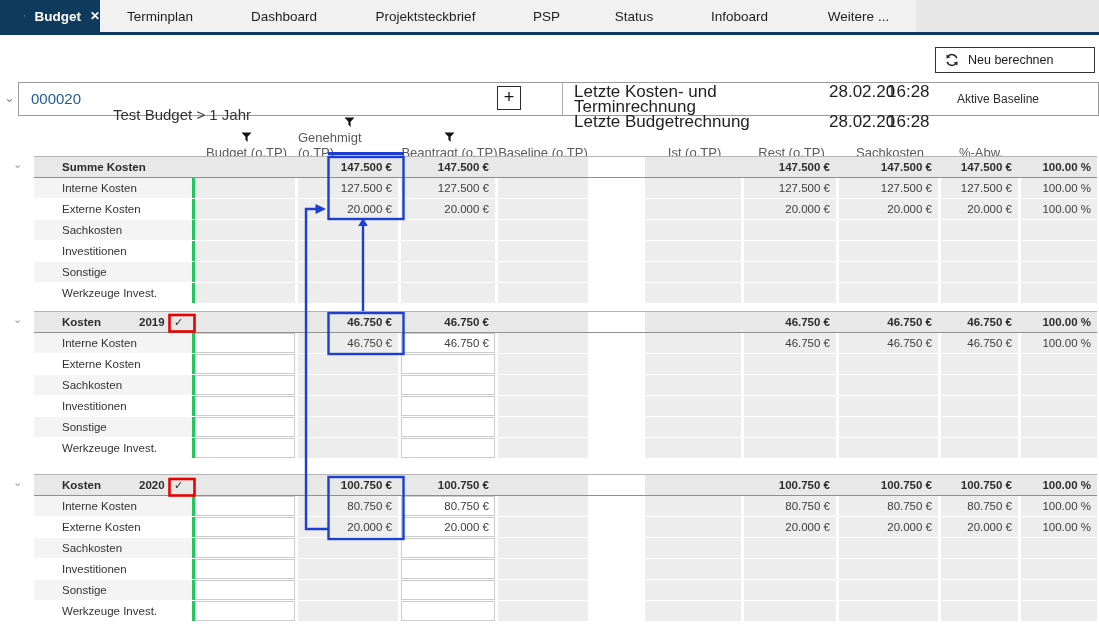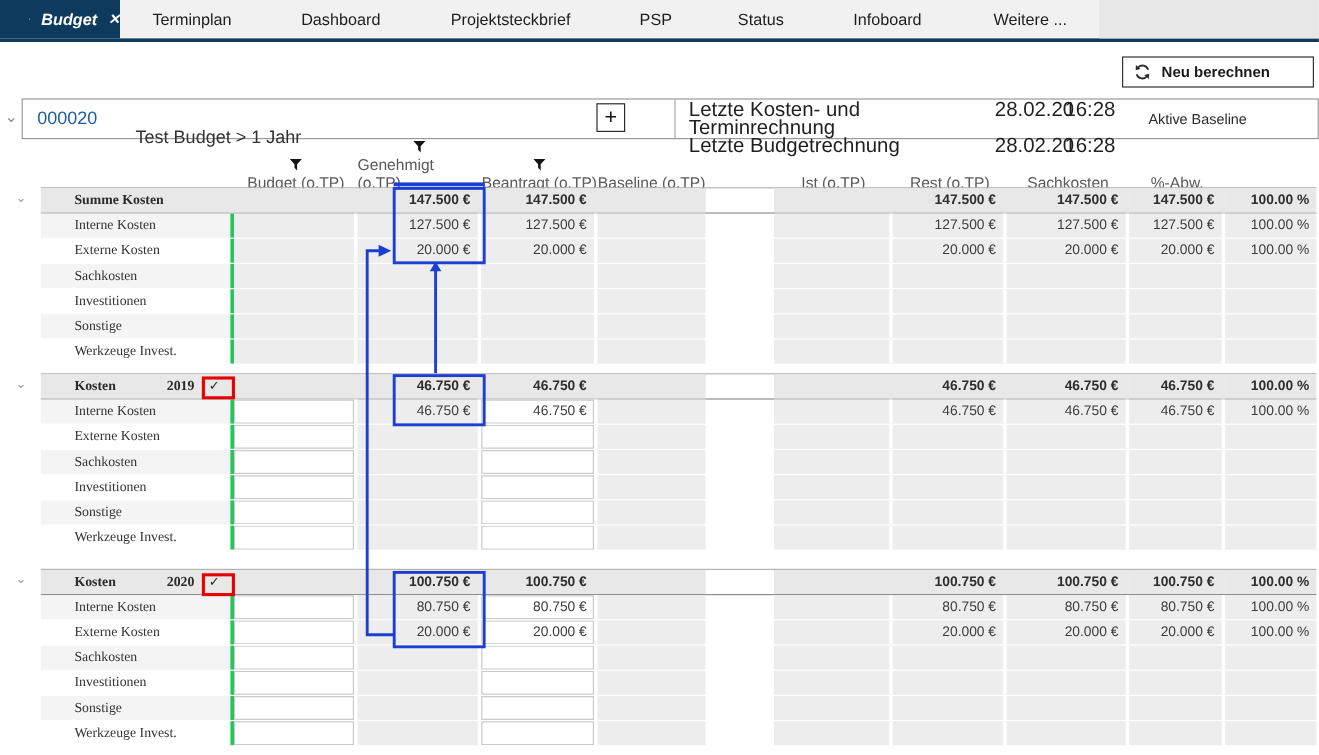--- a/index.html
+++ b/index.html
@@ -2,32 +2,32 @@
 <html><head>
 <meta charset="utf-8">
 <style>
   html,body{margin:0;padding:0;}
   body{width:1099px;height:629px;overflow:hidden;background:#fff;
        font-family:"Liberation Sans", sans-serif;color:#333;position:relative;}
 
   
   .navbar{height:32px;background:#f1f1f1;border-bottom:3px solid #0e3a5d;display:flex;position:relative;}
   .navbar .darkzone{position:absolute;right:0;top:0;width:183px;height:32px;background:#e7e7e7;}
-  .active-tab{width:100px;height:32px;background:#0e3a5d;color:#fff;display:flex;align-items:center;gap:9px;padding-left:24px;box-sizing:border-box;font-size:13.5px;font-weight:bold;flex:none;z-index:2;font-style:italic;}
+  .active-tab{width:100px;height:32px;background:#0e3a5d;color:#fff;display:flex;align-items:center;gap:9px;padding-left:24px;box-sizing:border-box;font-size:13.5px;font-weight:bold;flex:none;z-index:2;}
   .active-tab .close{font-size:12px;font-weight:bold;cursor:pointer;}
   .tabs{display:flex;z-index:2;text-align:center;}
   .tab{height:32px;display:flex;align-items:center;justify-content:center;font-size:13.5px;color:#1d1d1d;cursor:pointer;}
   .tabs .tab:nth-child(1){width:120px}.tabs .tab:nth-child(2){width:128px}
   .tabs .tab:nth-child(3){width:155px}.tabs .tab:nth-child(4){width:87px}
   .tabs .tab:nth-child(5){width:88px}.tabs .tab:nth-child(6){width:123px}
   .tabs .tab:nth-child(7){width:115px}
 
   
   .toolbar{height:47px;position:relative;}
-  .recalc{position:absolute;top:12px;right:4px;width:160px;height:26px;background:#fff;border:1px solid #333;display:flex;align-items:center;gap:8px;padding-left:8px;box-sizing:border-box;font-size:12.5px;color:#1a1a1a;cursor:pointer;font-weight:bold;}
+  .recalc{position:absolute;top:12px;right:4px;width:160px;height:26px;background:#fff;border:1px solid #333;display:flex;align-items:center;gap:8px;padding-left:8px;box-sizing:border-box;font-size:12.5px;color:#1a1a1a;cursor:pointer;}
 
   
   .projrow{height:34px;position:relative;}
   .proj-chev{position:absolute;left:4px;top:8px;color:#8a8a8a;font-size:13px;cursor:pointer;}
   .projbox{position:absolute;left:18px;top:0;width:1079px;height:32px;border:1px solid #9a9a9a;box-sizing:content-box;background:#fff;}
   .projbox .num{position:absolute;left:12px;top:0;height:32px;line-height:32px;font-size:15px;color:#1e5b9e;}
   .projbox .title{position:absolute;left:94px;top:16px;height:32px;line-height:32px;font-size:15px;color:#333;}
   .projbox .plus{position:absolute;left:478px;top:3px;width:24px;height:24px;border:1.5px solid #2b2b2b;box-sizing:border-box;text-align:center;line-height:21px;font-size:18px;color:#111;cursor:pointer;background:#fff;}
   .projbox .divider{position:absolute;left:543px;top:0;height:32px;border-left:1px solid #aaa;}
   .infogrid{position:absolute;left:555px;top:1px;display:grid;grid-template-columns:255px 58px 50px;font-size:17px;line-height:15px;color:#1f1f1f;}
@@ -50,21 +50,21 @@
   .sub .body{height:20px;}
   .sub{margin-bottom:1px;}
   .group .body{height:20px;border-top:1px solid #b4b4b4;border-bottom:1px solid #8f8f8f;}
   .cell{height:20px;line-height:20px;font-size:11.5px;color:#3c3c3c;text-align:right;padding-right:6px;box-sizing:border-box;border-right:3px solid #fff;position:relative;}
   .cell.sp,.c-baseline,.c-pabw{border-right:none;}
   .cell.ro{background:#ededed;}
   .cell.ed{background:#fff;box-shadow:inset 0 0 0 1px #cbcbcb;cursor:text;}
   .cell.grp{background:#e8e8e8;border-right-color:#e8e8e8;font-weight:bold;color:#2e2e2e;}
   .cell.grp.c-baseline{border-right:none;}
   .cell.sp{background:transparent;}
-  .c-label{text-align:left;padding:0;border-right:3px solid #22c55e;font-family:Liberation Serif, serif;}
+  .c-label{text-align:left;padding:0;border-right:3px solid #22c55e;}
   .group .c-label{background:#e8e8e8;border-right-color:#e8e8e8;}
   .sub .c-label{background:#fff;}
   .sub.stripe .c-label{background:#f4f4f4;}
   .c-label .nm{position:absolute;left:28px;top:0;line-height:20px;font-size:11.5px;color:#333;}
   .group .c-label .nm{font-weight:bold;color:#2b2b2b;}
   .c-label .yr{position:absolute;left:105px;top:0;line-height:20px;font-size:11.5px;font-weight:bold;color:#2b2b2b;}
   .c-label .ck{position:absolute;left:140px;top:0;line-height:20px;font-size:11px;color:#2e2e2e;cursor:pointer;}
 
   
   .overlay{position:absolute;left:0;top:116px;width:1099px;height:513px;pointer-events:none;z-index:10;}

